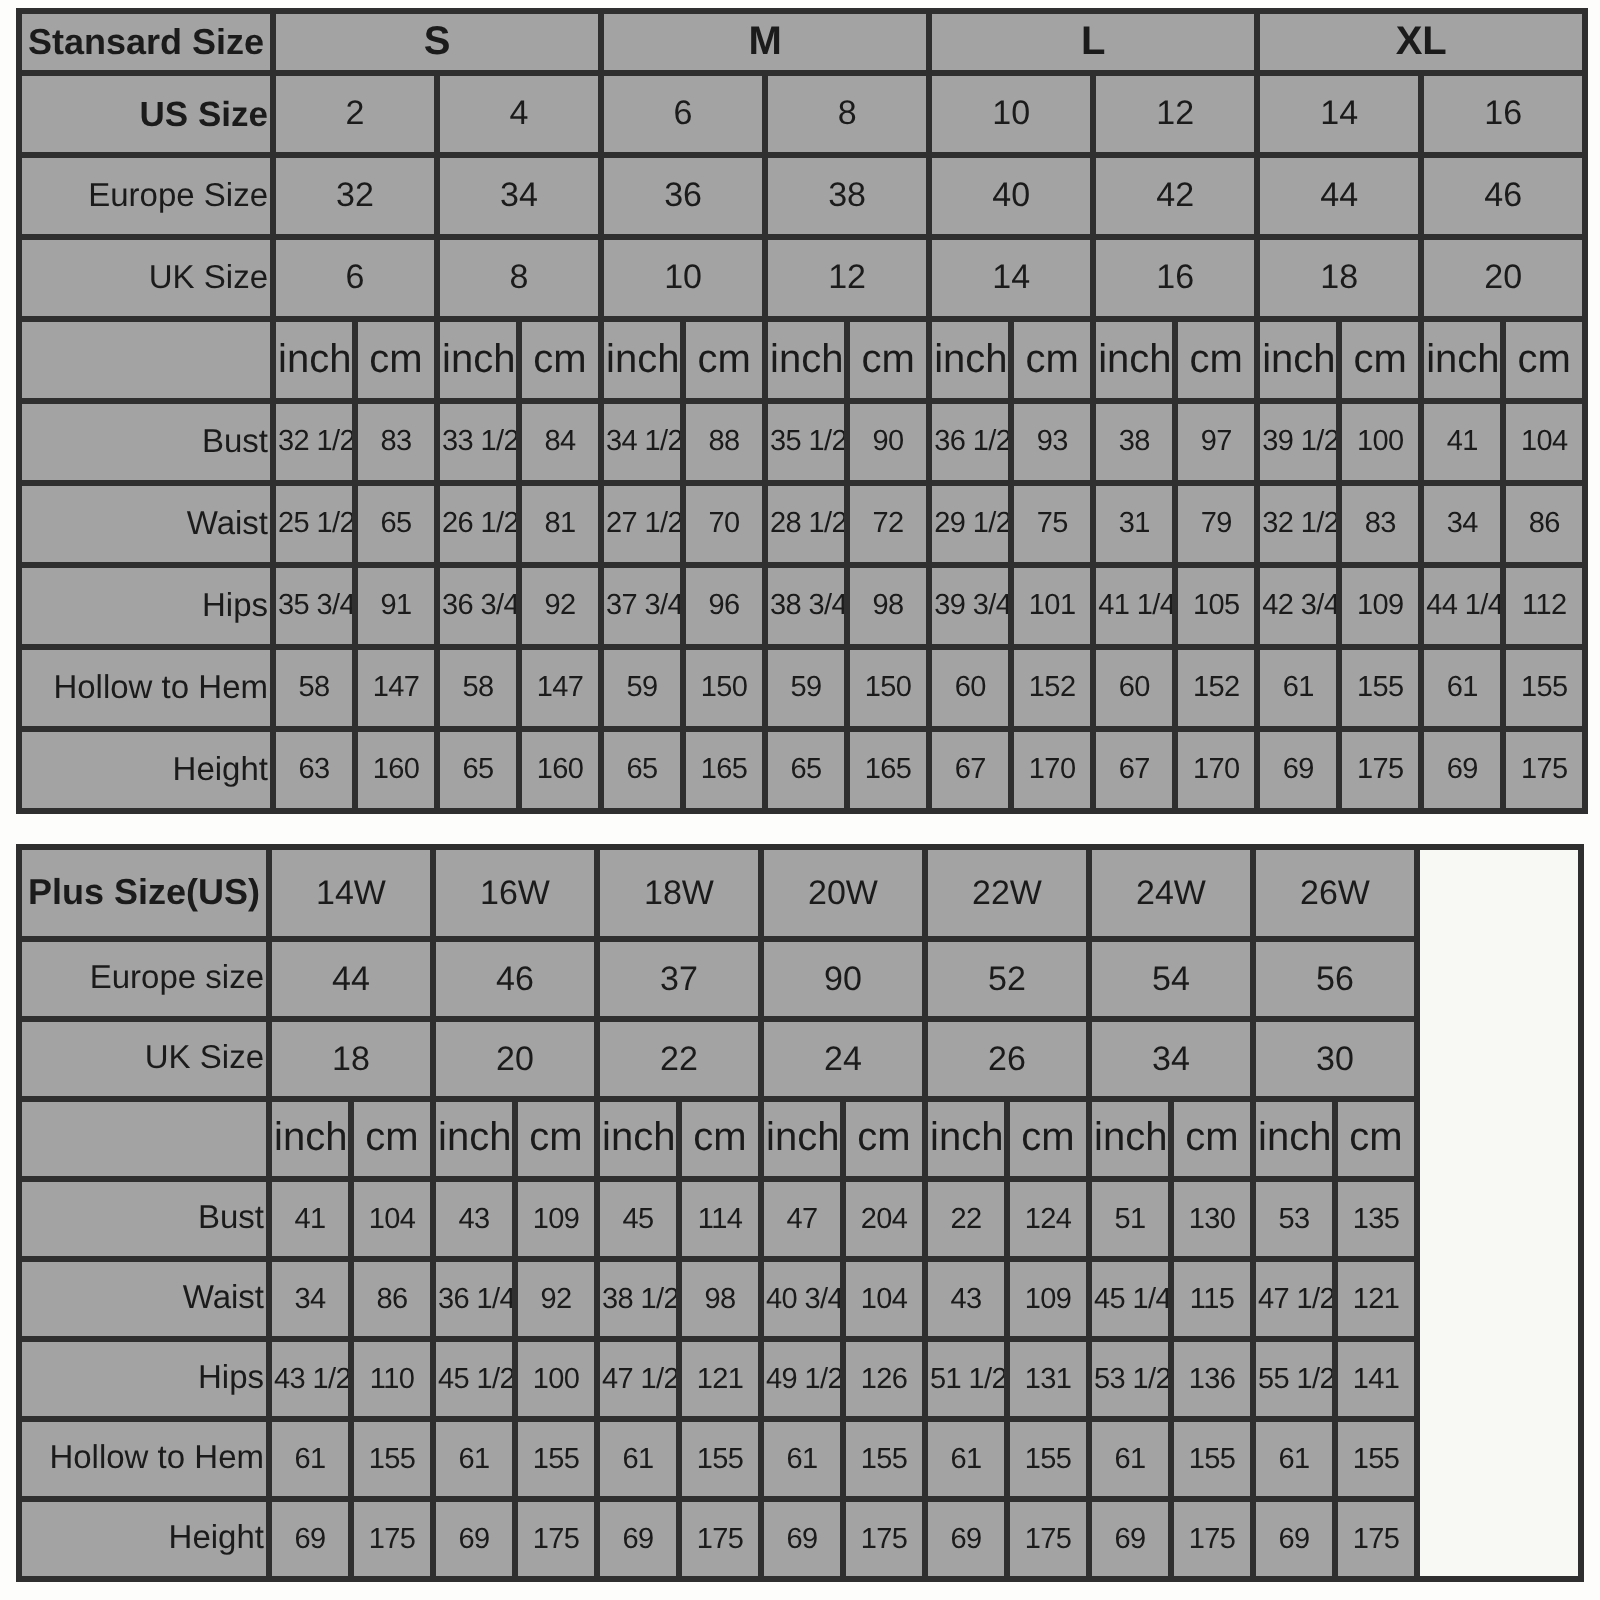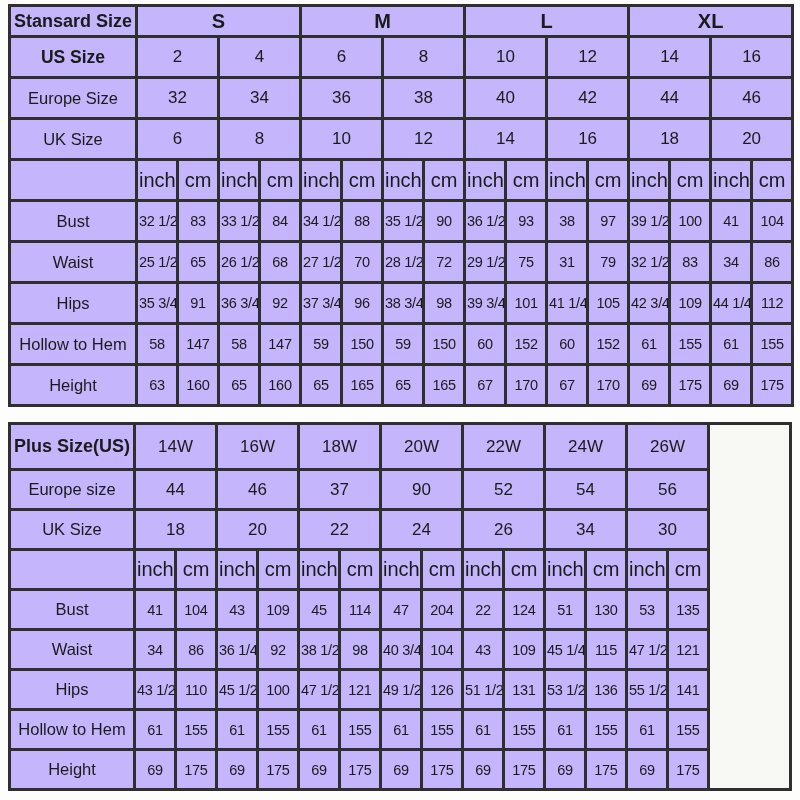--- a/index.html
+++ b/index.html
@@ -7,42 +7,42 @@
     margin: 0; padding: 0;
     width: 800px; height: 800px;
     background: #fdfdfb;
     font-family: "Liberation Sans", sans-serif;
     color: #1b1b1b;
   }
   .page { padding: 4px 7px 0 8px; }
   table.size-table {
     border-collapse: collapse;
     table-layout: fixed;
-    background: #c4b5fd;
+    background: #a3a3a3;
     border: 3px solid #2f2f2f;
   }
   #standard-table { width: 785px; margin-bottom: 15px; }
   #plus-table { width: 781px; }
   .size-table td {
     border: 3px solid #2f2f2f;
     text-align: center;
     vertical-align: middle;
     padding: 0 1px;
     font-size: 16px;
     white-space: nowrap;
     overflow: hidden;
   }
   #standard-table tr { height: 41px; }
   #standard-table tr.head-row { height: 31px; }
   #plus-table tr { height: 40px; }
   #plus-table tr.head-row { height: 46px; }
   td.title-cell { font-weight: bold; font-size: 18px; }
   td.group-lg { font-weight: bold; font-size: 20px; }
   td.group-sm { font-size: 17px; }
-  td.row-label { font-size: 16.5px; }
+  td.row-label { font-size: 16.5px; text-align: right; }
   td.bold { font-weight: bold; font-size: 17.5px; }
   td.conv-value { font-size: 17px; }
   td.unit-cell { font-size: 20px; }
   td.num-cell { font-size: 14.5px; letter-spacing: -0.3px; }
   td.empty-col-cell { background: #f8f8f5; }
 </style>
 </head>
 <body>
 
 <div class="page">
@@ -143,21 +143,21 @@
           <td class="num-cell">39 1/2</td>
           <td class="num-cell">100</td>
           <td class="num-cell">41</td>
           <td class="num-cell">104</td>
         </tr>
         <tr>
           <td class="row-label">Waist</td>
           <td class="num-cell">25 1/2</td>
           <td class="num-cell">65</td>
           <td class="num-cell">26 1/2</td>
-          <td class="num-cell">68</td>
+          <td class="num-cell">81</td>
           <td class="num-cell">27 1/2</td>
           <td class="num-cell">70</td>
           <td class="num-cell">28 1/2</td>
           <td class="num-cell">72</td>
           <td class="num-cell">29 1/2</td>
           <td class="num-cell">75</td>
           <td class="num-cell">31</td>
           <td class="num-cell">79</td>
           <td class="num-cell">32 1/2</td>
           <td class="num-cell">83</td>

